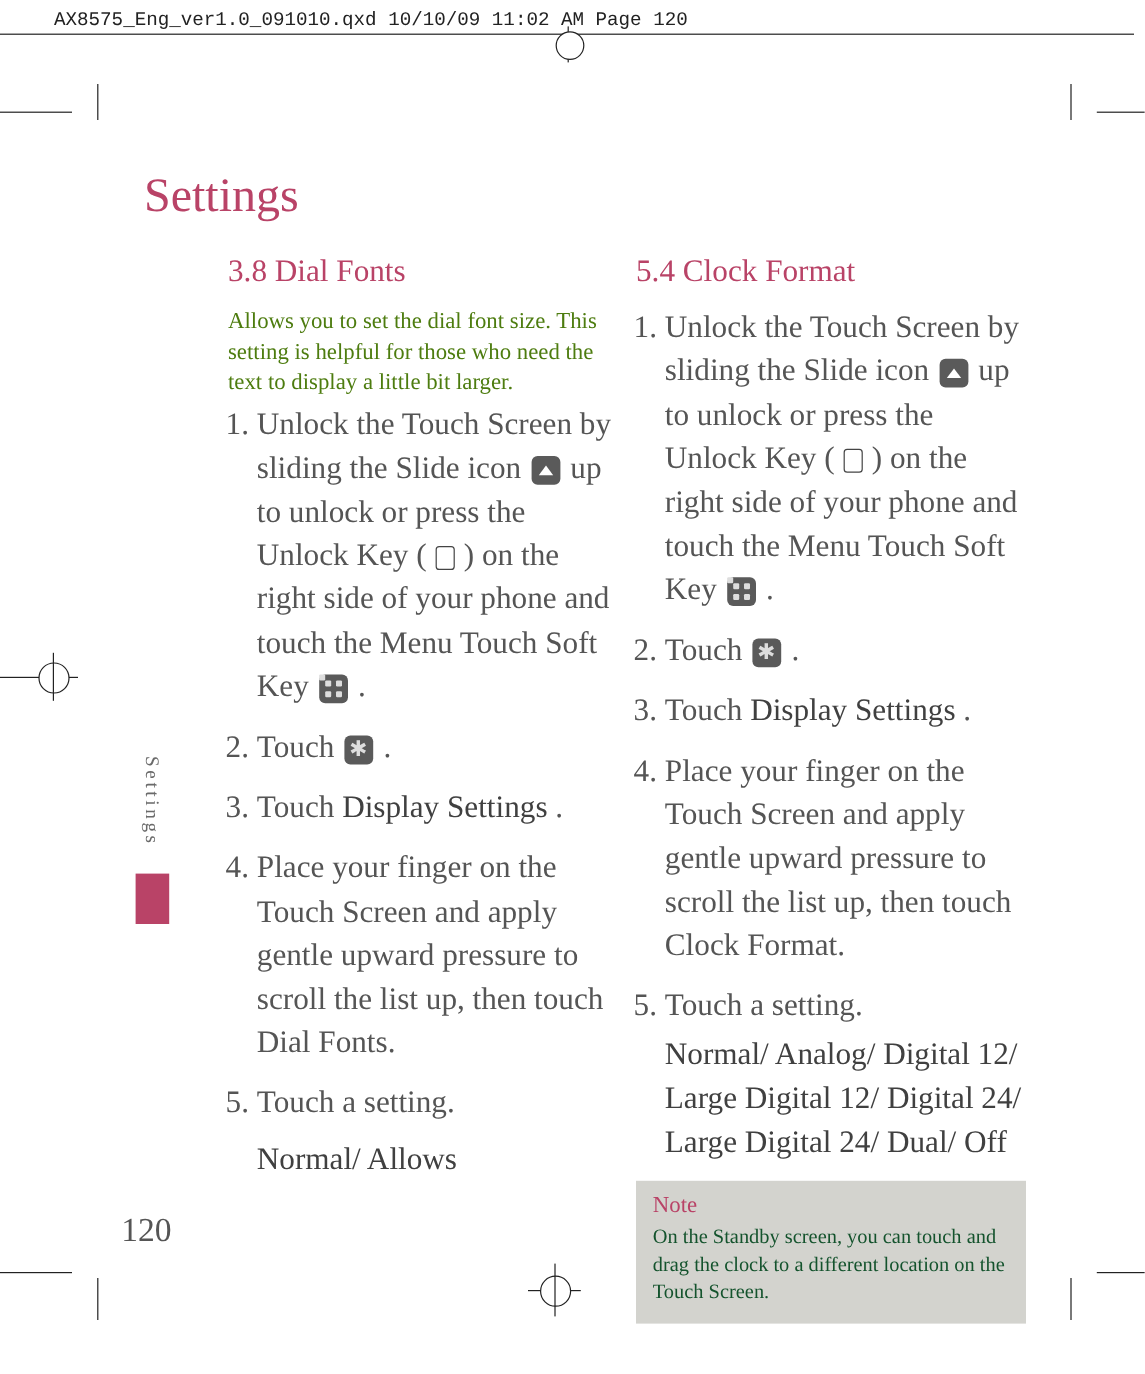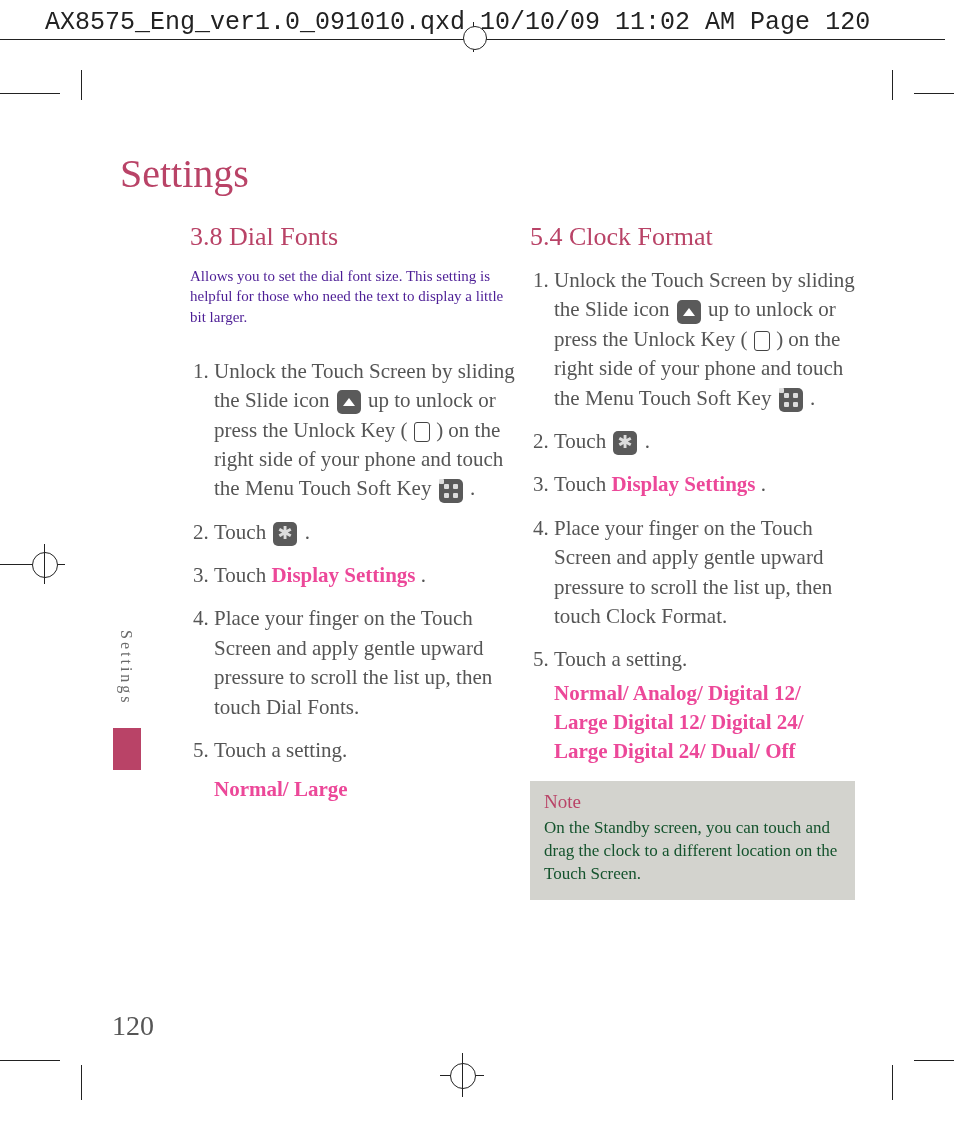--- a/index.html
+++ b/index.html
@@ -7,21 +7,21 @@
     padding: 0;
     width: 954px;
     height: 1145px;
     font-family: Georgia, 'Times New Roman', serif;
     color: #4a4a4a;
     background: #fff;
     position: relative;
   }
   .header-meta {
     font-family: 'Courier New', monospace;
-    font-size: 25px;
+    font-size: 16px;
     color: #222;
     padding: 8px 30px 2px 45px;
     border-bottom: 1px solid #222;
     width: 870px;
     position: relative;
   }
   .header-meta::after {
     content: "";
     position: absolute;
     left: 463px;
@@ -100,38 +100,38 @@
     width: 330px;
     margin-right: 15px;
   }
   .subheading {
     color: #b94367;
     font-size: 26px;
     margin-bottom: 14px;
     font-family: Georgia, serif;
   }
   .desc {
-    font-size: 15px;
+    font-size: 19px;
     line-height: 1.35;
-    margin-bottom: 30px;
-    color: #4c1d95;
+    margin-bottom: 4px;
+    color: #4d7c0f;
   }
   ol {
     padding-left: 24px;
     margin: 0;
   }
   ol li {
-    font-size: 21px;
+    font-size: 26px;
     line-height: 1.4;
     color: #555;
     margin-bottom: 14px;
   }
   .bold {
-    font-weight: bold;
-    color: #ec4899;
+    font-weight: normal;
+    color: #404040;
   }
   .icon-box {
     display: inline-block;
     width: 24px;
     height: 24px;
     background: #5a5a5a;
     border-radius: 5px;
     vertical-align: middle;
     position: relative;
     margin: 0 2px;
@@ -204,21 +204,21 @@
   .side-tab-bar {
     position: absolute;
     left: 113px;
     top: 728px;
     width: 28px;
     height: 42px;
     background: #b94367;
   }
   .page-num {
     position: absolute;
-    left: 112px;
+    left: 101px;
     top: 1010px;
     font-size: 28px;
     color: #555;
   }
   .reg-left {
     position: absolute;
     left: 0;
     top: 564px;
   }
   .reg-left .circ {
@@ -363,21 +363,21 @@
         <span> .</span>
       </li>
       <li>
         <span>Touch </span>
         <span class="bold">Display Settings</span>
         <span>.</span>
       </li>
       <li>Place your finger on the Touch Screen and apply gentle upward pressure to scroll the list up, then touch Dial Fonts.</li>
       <li>
         <span>Touch a setting.</span>
-        <div class="bold" style="margin-top:10px">Normal/ Large</div>
+        <div class="bold" style="margin-top:10px">Normal/ Allows</div>
       </li>
     </ol>
   </div>
 
   <div class="col">
     <div class="subheading">5.4 Clock Format</div>
     <ol>
       <li>
         <span>Unlock the Touch Screen by sliding the Slide icon </span>
         <span class="icon-box up"></span>

